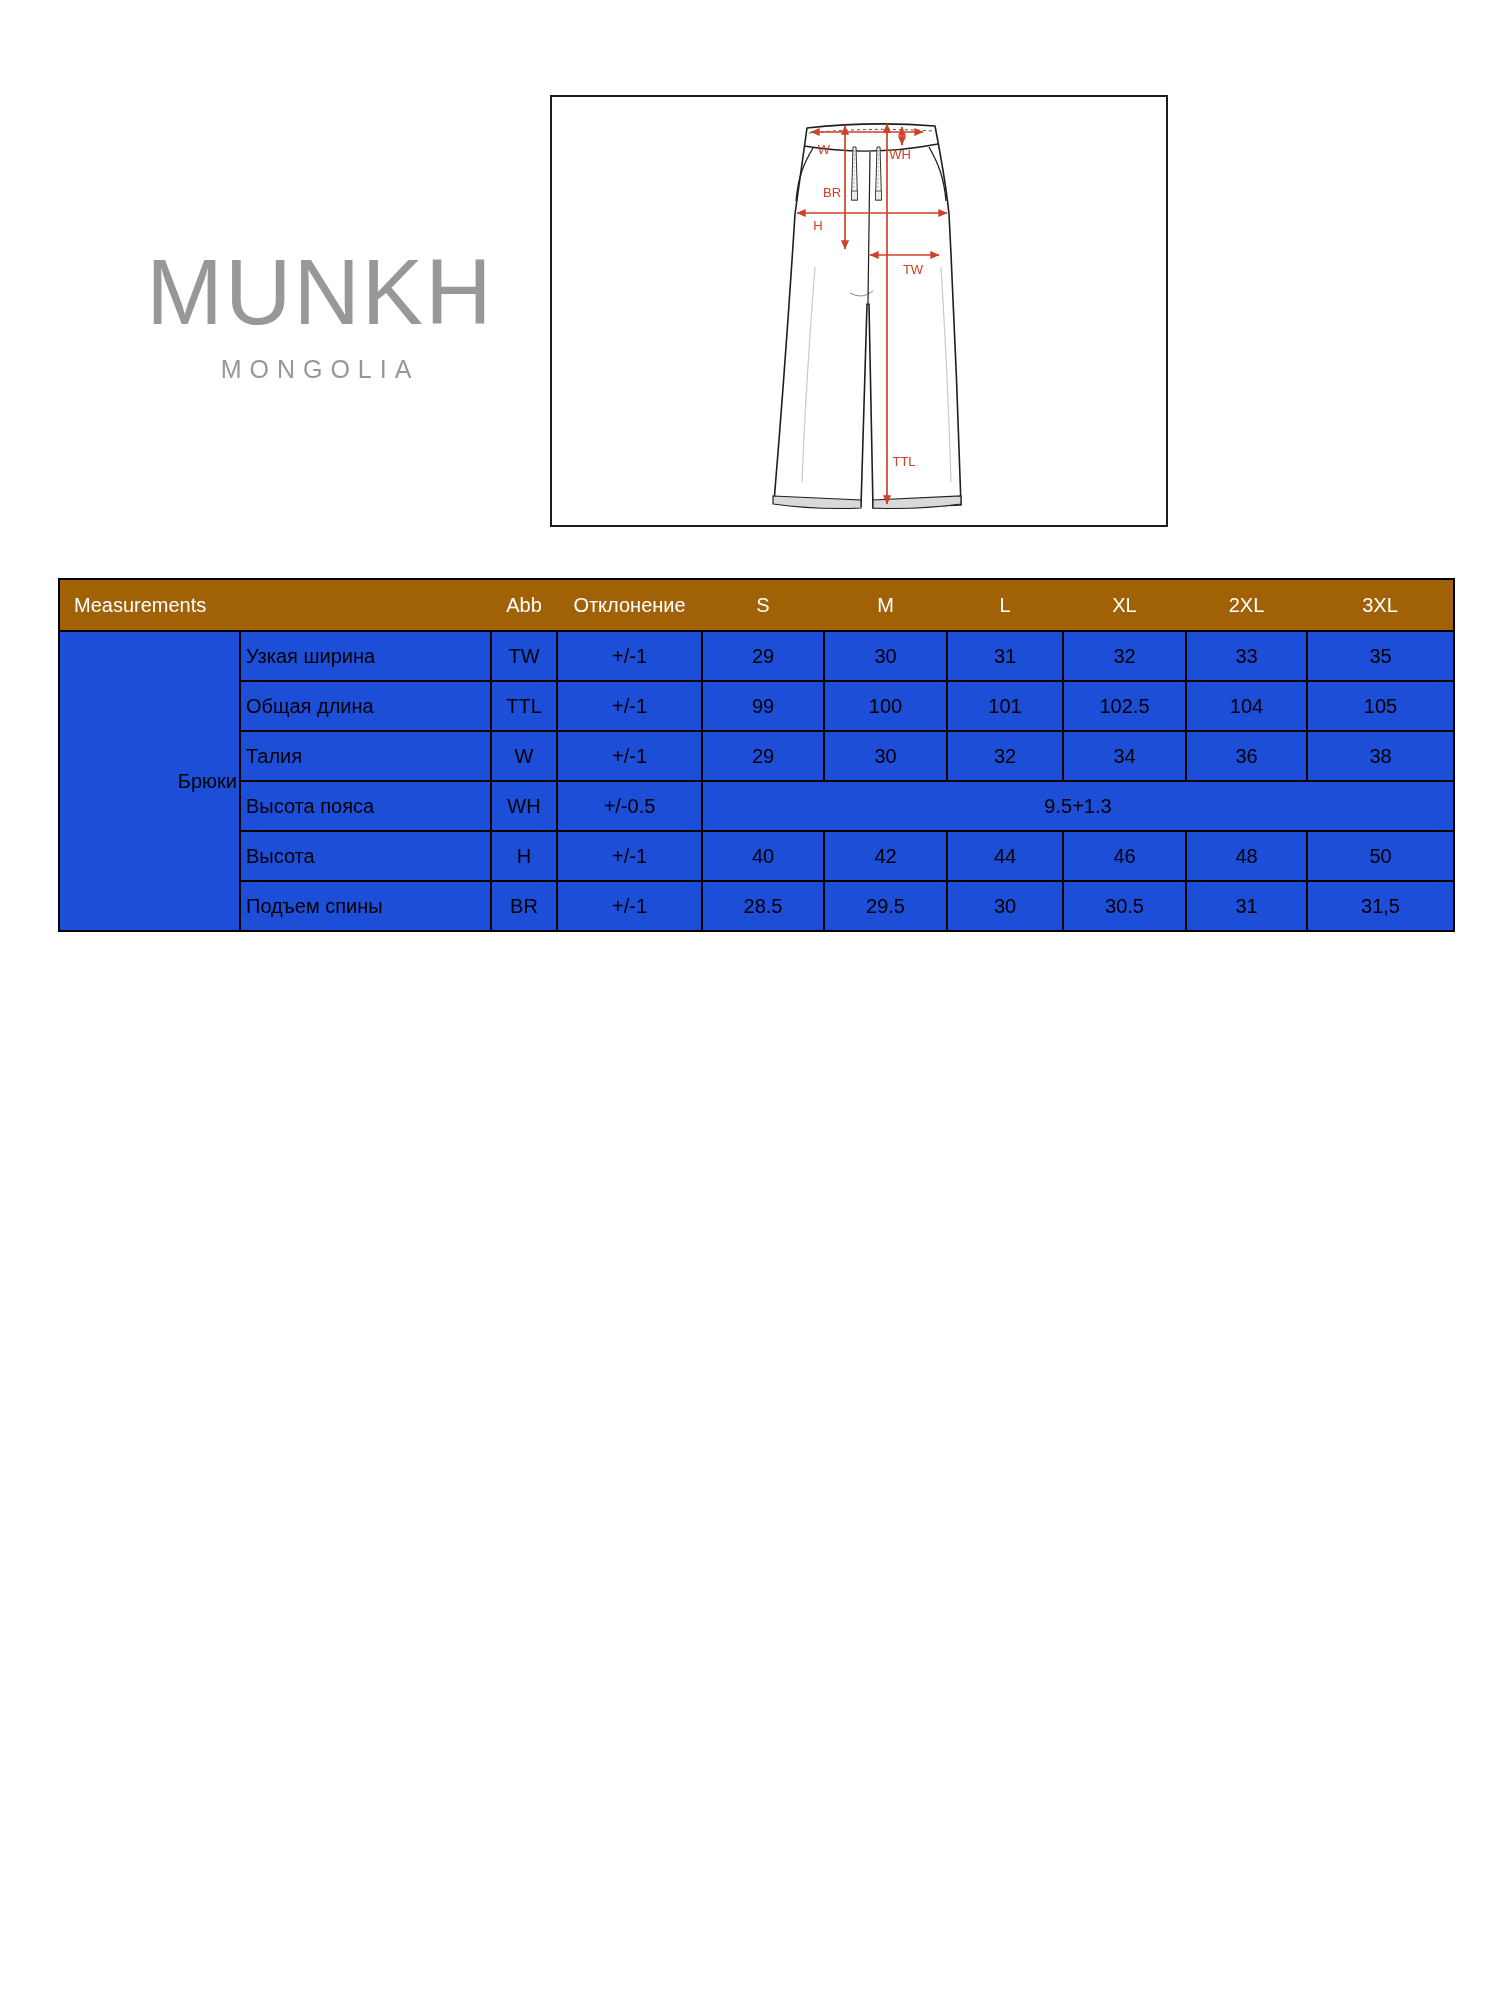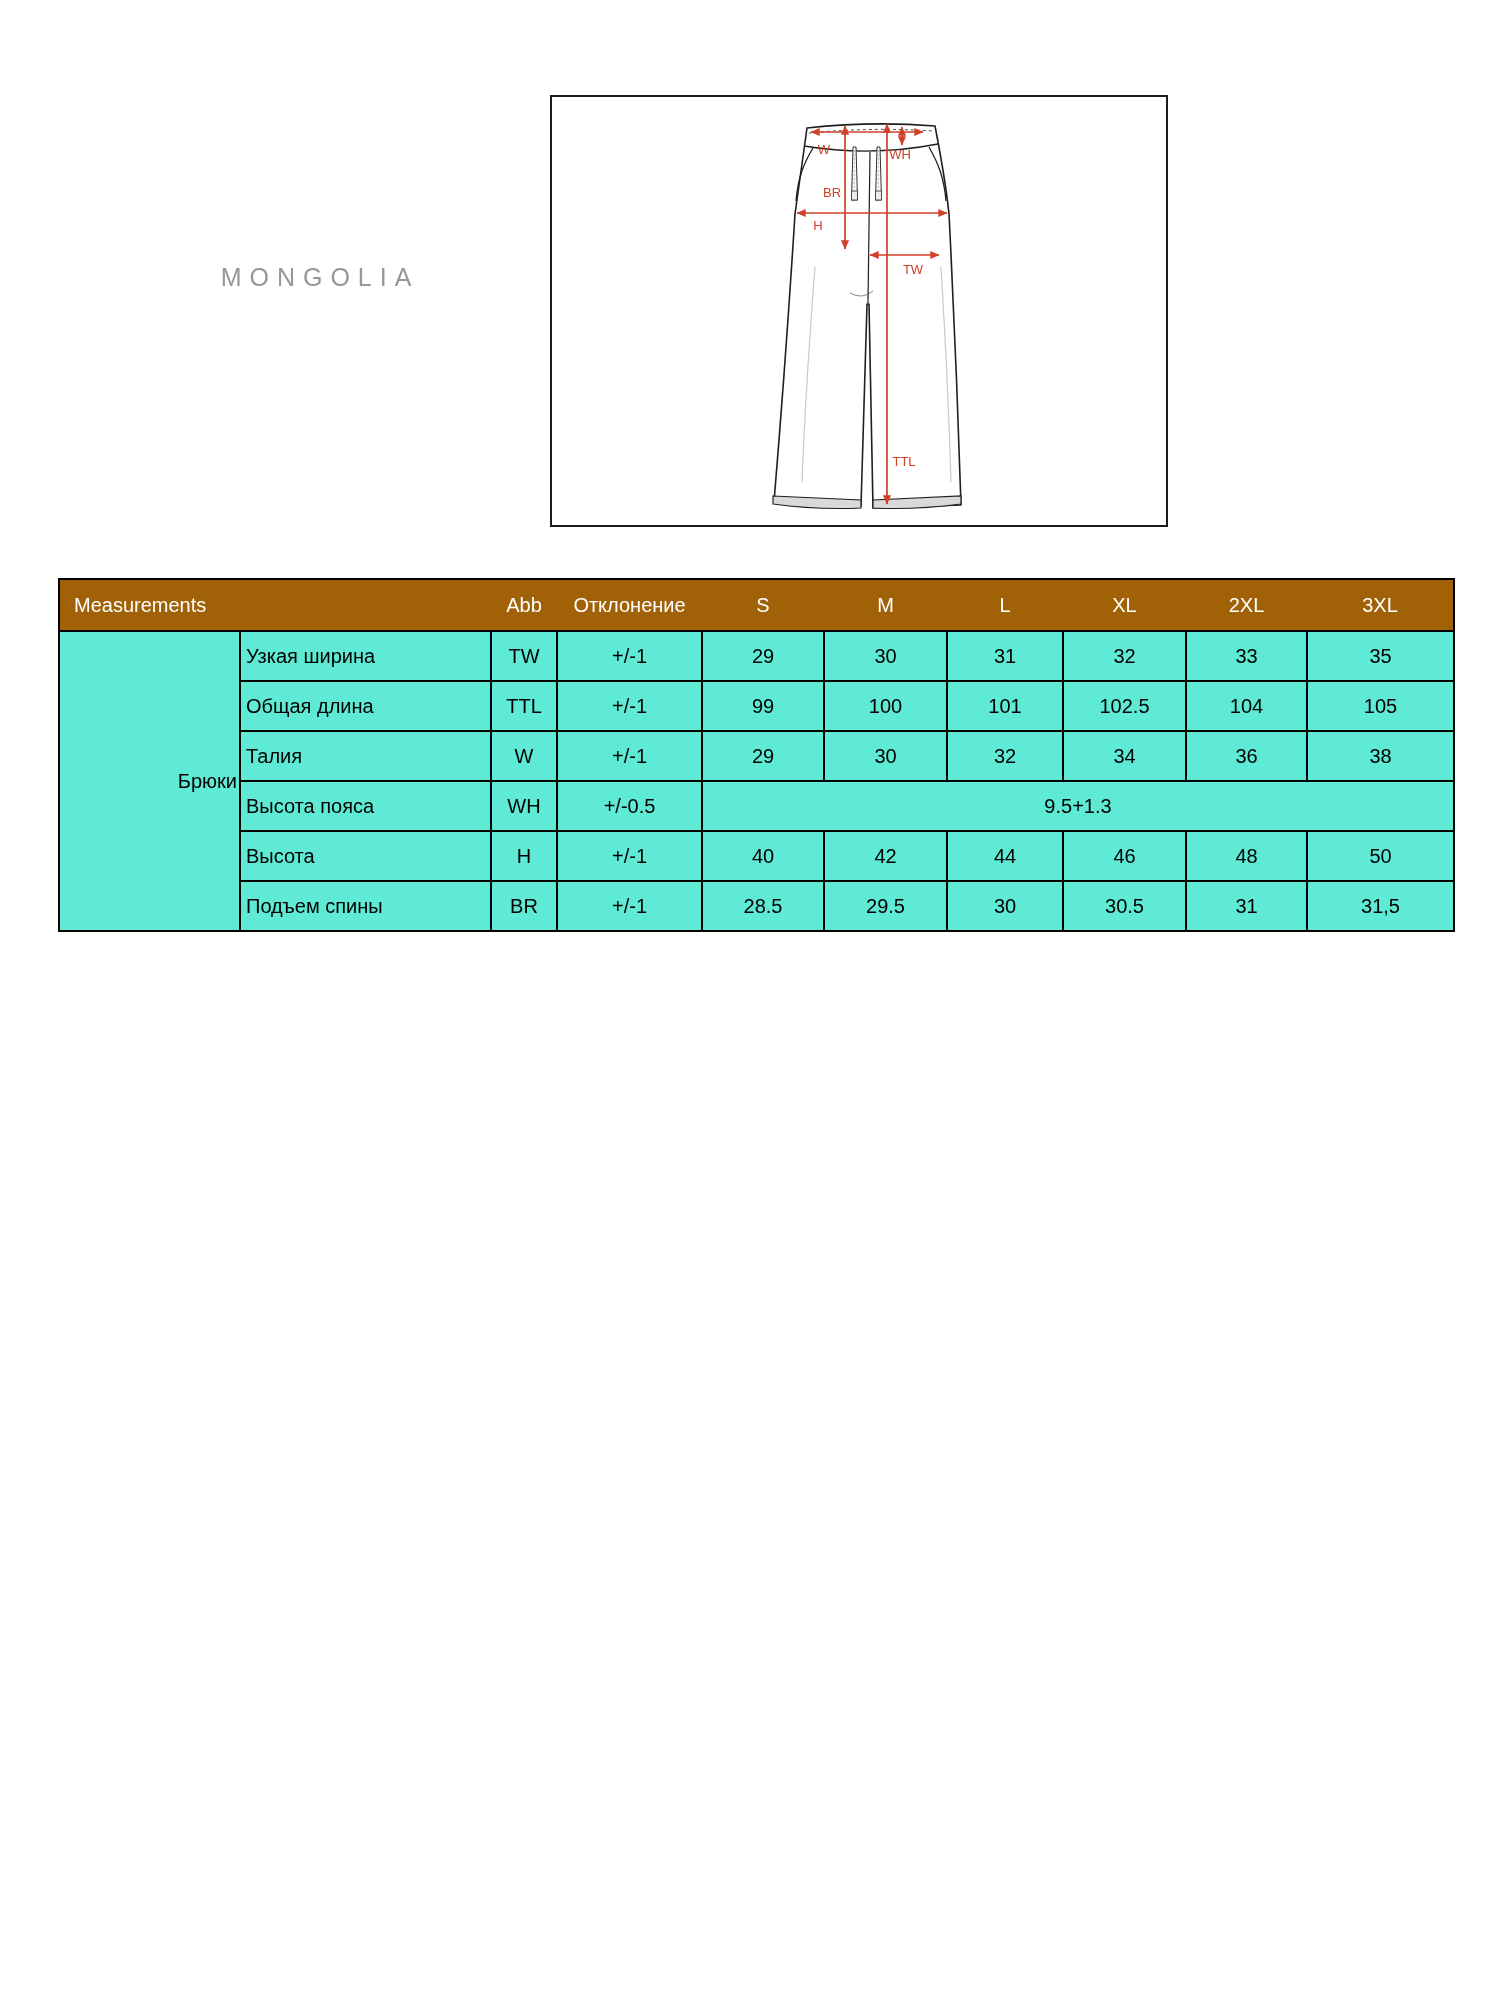--- a/index.html
+++ b/index.html
@@ -29,30 +29,31 @@
     border-collapse:collapse;table-layout:fixed;
     font-size:20px;color:#000;
   }
   .size-table th{
     background:#a16207;color:#fff;font-weight:400;height:50px;padding:0;
     text-align:center;vertical-align:middle;border:none;
   }
   .size-table th.h-meas{text-align:left;padding-left:14px;}
   .size-table td{
     border:2px solid #000;height:48px;padding:0 2px;
-    text-align:center;vertical-align:middle;background:#5eead4;
+    text-align:center;vertical-align:middle;background:#1d4ed8;
   }
   .size-table td.c-name{text-align:left;padding-left:5px;}
   .size-table td.c-group{text-align:right;}
   .size-table{border:2px solid #000;}
 </style>
 </head>
 <body>
 
 <div class="logo">
+  <div class="logo-name">MUNKH</div>
   <div class="logo-sub">MONGOLIA</div>
 </div>
 
 <div class="diagram-box">
   <svg viewBox="0 0 613 427" xmlns="http://www.w3.org/2000/svg">
     <defs>
       <marker id="arr" viewBox="0 0 10 10" refX="8.5" refY="5" markerWidth="7" markerHeight="6" orient="auto-start-reverse">
         <path d="M0,1 L9,5 L0,9 Z" fill="#cf4128"></path>
       </marker>
     </defs>

